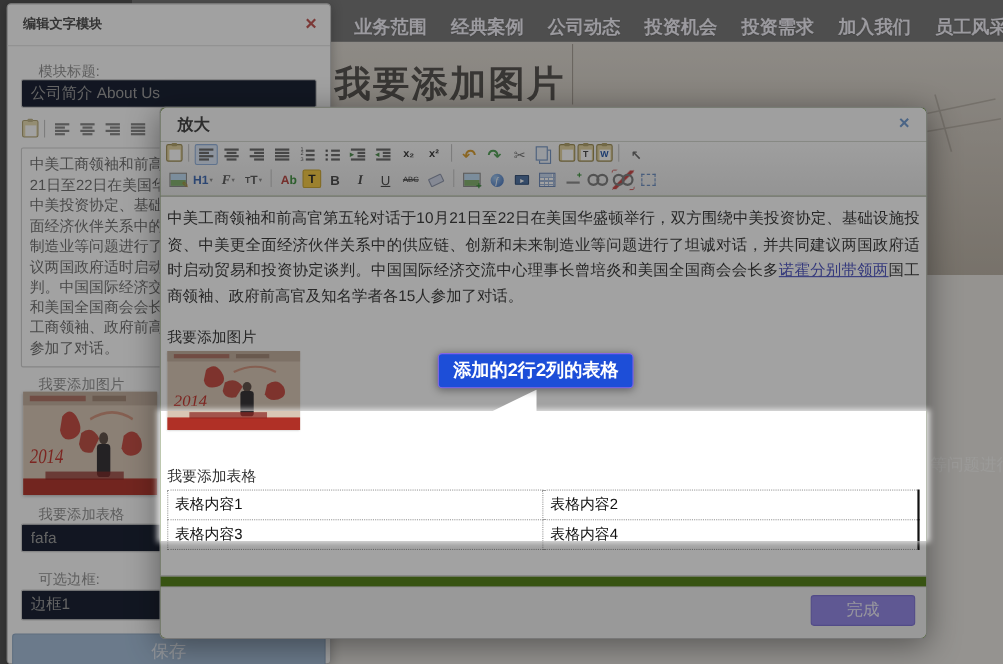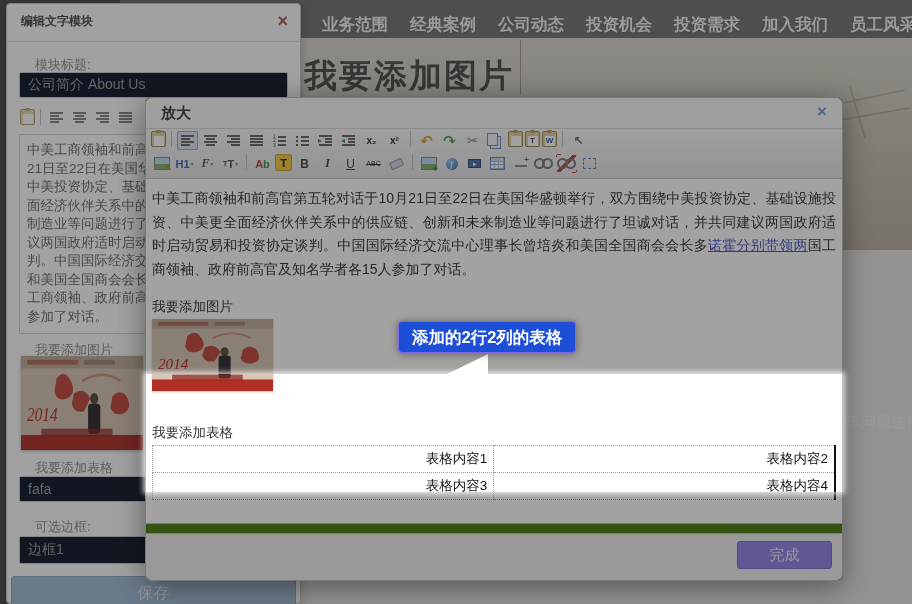--- a/index.html
+++ b/index.html
@@ -65,21 +65,21 @@
     border-bottom:1px solid #c2c2c2; padding:8px 6px; overflow:hidden; }
   #modal-paragraph { font-size:14px; line-height:23.5px; color:#333; text-align:justify; }
   .body-label { font-size:13.5px; color:#333; }
   #m-img-label { margin-top:17px; }
   .m-photo { display:block; margin-top:3px; width:121px; height:72px;
     box-shadow:0 1px 2px rgba(0,0,0,.25); }
   #m-tbl-label { margin-top:33px; }
   #m-table { margin-top:3px; width:100%; border-collapse:collapse;
     border-right:2px solid #111; }
   #m-table td { width:50%; border:1px dotted #9a9a9a; font-size:13.5px; color:#111;
-    padding:4px 6px; height:27px;text-align:right; }
+    padding:4px 6px; height:27px; }
   #modal-footer { position:absolute; left:0; right:0; bottom:0; height:47px;
     border-top:1px solid #c2c2c2; border-radius:0 0 5px 5px; background:#f0f0f0; }
   #done-btn { position:absolute; right:10px; bottom:11px; width:95px; height:28px;
     background:#8f84e6; border:1px solid #7a6fd4; border-radius:3px; color:#f0eef8;
     font-size:15px; text-align:center; line-height:26px; cursor:pointer; }
 
   
   #spotlight { position:absolute; left:145px; top:374px; width:698px; height:118px; z-index:30;
     pointer-events:none;
     box-shadow:0 0 5px 2px rgba(255,255,255,.75), 0 0 0 2000px rgba(22,22,22,.40); }

